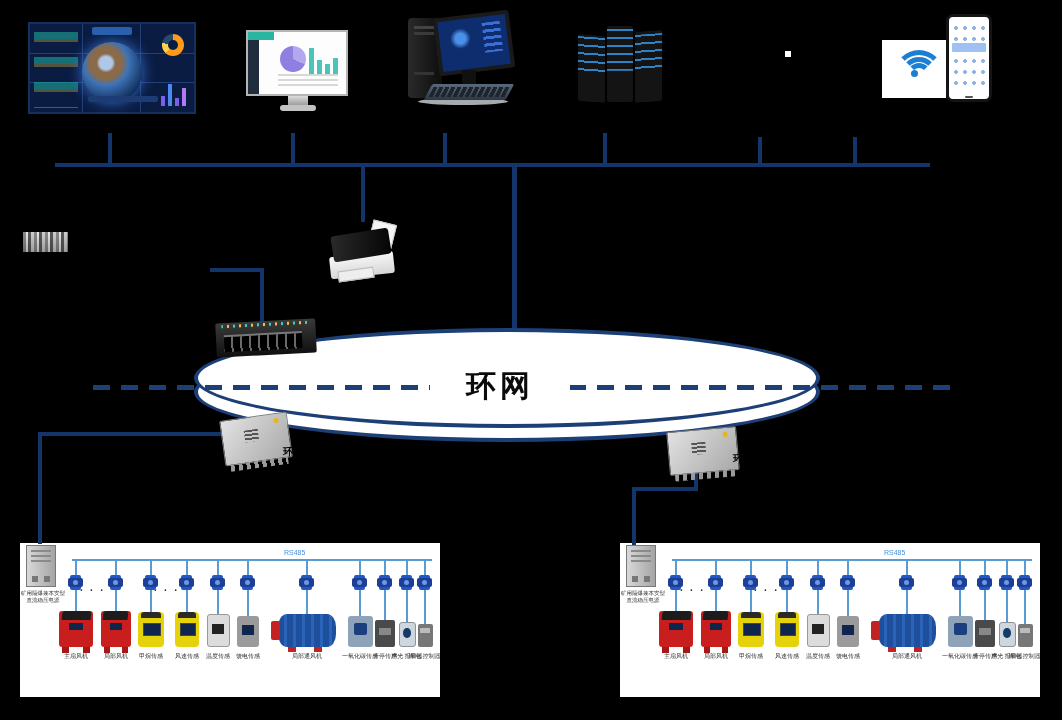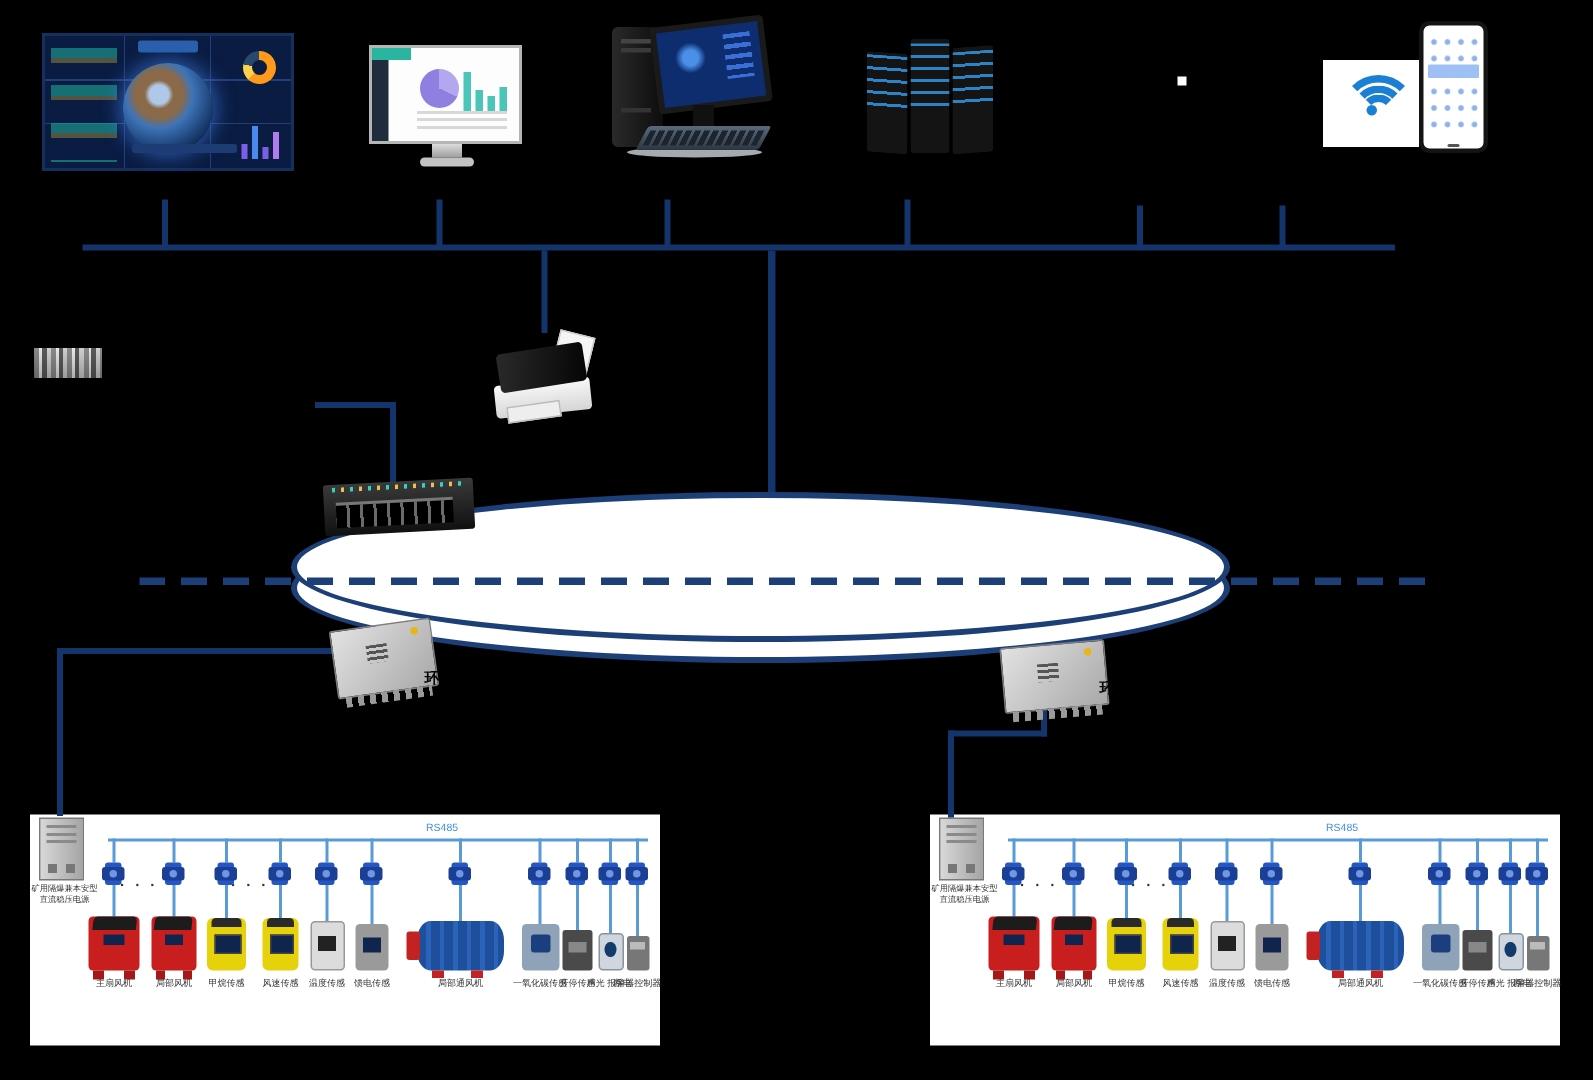--- a/index.html
+++ b/index.html
@@ -263,20 +263,21 @@
     <div class="printer-lid"></div>
     <div class="printer-tray"></div>
   </div>
   <div class="abs photo"></div>
 
   <div class="ring-wrap">
     <div class="ring-ellipse ring-bottom"></div>
     <div class="ring-ellipse ring-top"></div>
   </div>
   <div class="dashline" style="left:93px;top:385px;width:860px;"></div>
+  <div class="ring-label">环网</div>
 
   <div class="abs switch">
     <div class="switch-leds"></div>
     <div class="switch-ports"></div>
   </div>
 
   <div class="line" style="left:38px;top:432px;width:188px;height:4px;z-index:5;"></div>
   <div class="line" style="left:38px;top:432px;width:4px;height:112px;z-index:5;"></div>
   <div class="abs junction jx-left">
       <div class="junction-inner"></div>

